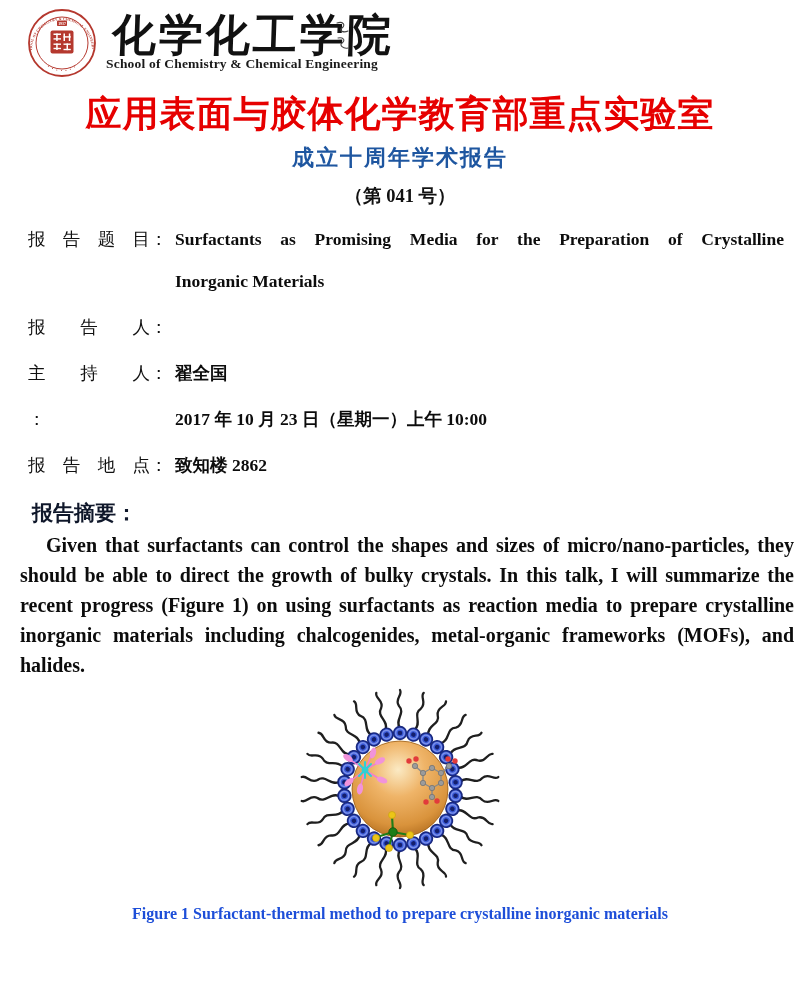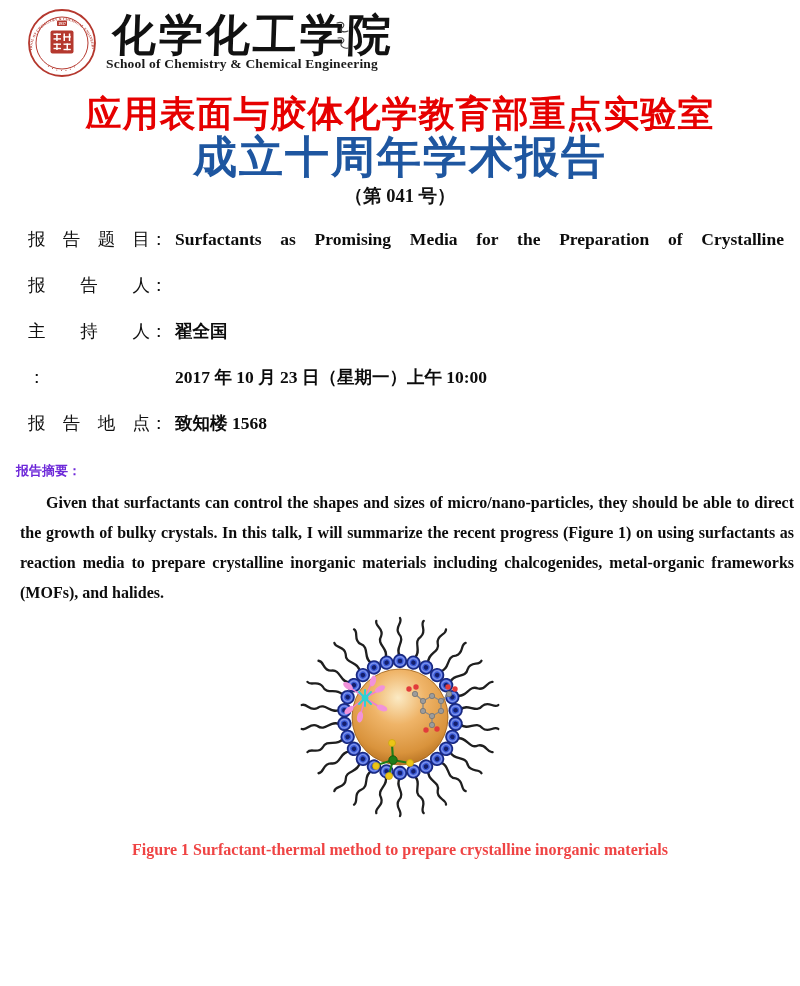--- a/index.html
+++ b/index.html
@@ -9,43 +9,43 @@
   
   .hdr{position:relative;height:78px;margin-top:4px;}
   .seal{position:absolute;left:12px;top:0;}
   .school-cn{position:absolute;left:112px;top:2px;font-size:44px;font-weight:900;letter-spacing:3px;color:#111;
              font-family:"Liberation Serif","DejaVu Serif",serif;transform:skewX(-2deg);}
   .school-en{position:absolute;left:106px;top:52px;font-size:13.5px;font-weight:bold;color:#1a1a1a;letter-spacing:.2px;}
   .sig{position:absolute;left:334px;top:16px;}
 
   
   .t-red{margin:10px 0 0 0;text-align:center;font-size:36px;font-weight:bold;letter-spacing:1px;line-height:44px;}
-  .t-blue{margin:2px 0 0 0;text-align:center;font-size:44px;font-weight:bold;letter-spacing:2px;line-height:40px;}
+  .t-blue{margin:2px 0 0 0;text-align:center;font-size:22px;font-weight:bold;letter-spacing:2px;line-height:40px;}
   .t-num{margin-top:6px;text-align:center;font-size:18.5px;font-weight:bold;line-height:24px;color:#111;}
 
   
   .info{margin:10px 0 0 28px;}
   .row{display:flex;margin-bottom:4px;}
   .lblwrap{flex:none;width:147px;display:flex;align-items:flex-end;}
   .row.vcenter .lblwrap{align-items:flex-start;}
   .lbl{display:inline-block;width:122px;font-size:17.5px;color:#111;line-height:42px;
        text-align:justify;text-align-last:justify;}
   .colon{font-size:17.5px;line-height:42px;color:#111;}
   .val{flex:1;min-width:0;padding-right:16px;}
   .vline{font-size:17.5px;font-weight:bold;color:#0c0c0c;line-height:42px;white-space:nowrap;}
   .vline.just{white-space:normal;text-align:justify;text-align-last:justify;}
 
   
-  .abs-head{margin:12px 0 0 16px;font-size:13px;font-weight:bold;color:#6d28d9;line-height:30px;}
-  .abs-body{margin:2px 6px 0 20px;font-size:16px;font-weight:bold;color:#0c0c0c;line-height:30px;
+  .abs-head{margin:12px 0 0 32px;font-size:21px;font-weight:bold;color:#0f172a;line-height:30px;}
+  .abs-body{margin:2px 6px 0 20px;font-size:20px;font-weight:bold;color:#0c0c0c;line-height:30px;
             text-align:justify;text-indent:26px;}
 
   
   figure{margin:4px 0 0 0;text-align:center;}
-  figcaption{font-size:16px;font-weight:bold;color:#ef4444;line-height:24px;margin-top:12px;}
+  figcaption{font-size:16px;font-weight:bold;color:#1d4ed8;line-height:24px;margin-top:4px;}
 </style>
 </head>
 <body>
 
 <div class="page">
 
   <header class="hdr">
     <svg class="seal" width="100" height="78" viewBox="0 0 100 78">
       <defs>
         <path id="arcTop" d="M 20,46 A 29.5,29.5 0 1 1 80,46" fill="none"></path>
@@ -96,20 +96,21 @@
 
   <section class="info">
 
     <div class="row vcenter">
       <div class="lblwrap">
         <span class="lbl">报 告 题 目</span>
           <span class="colon">：</span>
       </div>
       <div class="val">
         <div class="vline just">Surfactants as Promising Media for the Preparation of Crystalline</div>
+        <div class="vline">Inorganic Materials</div>
       </div>
     </div>
 
     <div class="row">
       <div class="lblwrap">
         <span class="lbl">报 告 人</span>
           <span class="colon">：</span>
       </div>
     </div>
 
@@ -131,21 +132,21 @@
         <div class="vline">2017 年 10 月 23 日（星期一）上午 10:00</div>
       </div>
     </div>
 
     <div class="row">
       <div class="lblwrap">
         <span class="lbl">报 告 地 点</span>
           <span class="colon">：</span>
       </div>
       <div class="val">
-        <div class="vline">致知楼 1568</div>
+        <div class="vline">致知楼 2862</div>
       </div>
     </div>
 
   </section>
 
   <section>
     <div class="abs-head">报告摘要：</div>
     <p class="abs-body">Given that surfactants can control the shapes and sizes of micro/nano-particles, they should be able to direct the growth of bulky crystals. In this talk, I will summarize the recent progress (Figure 1) on using surfactants as reaction media to prepare crystalline inorganic materials including chalcogenides, metal-organic frameworks (MOFs), and halides.</p>
   </section>
 

